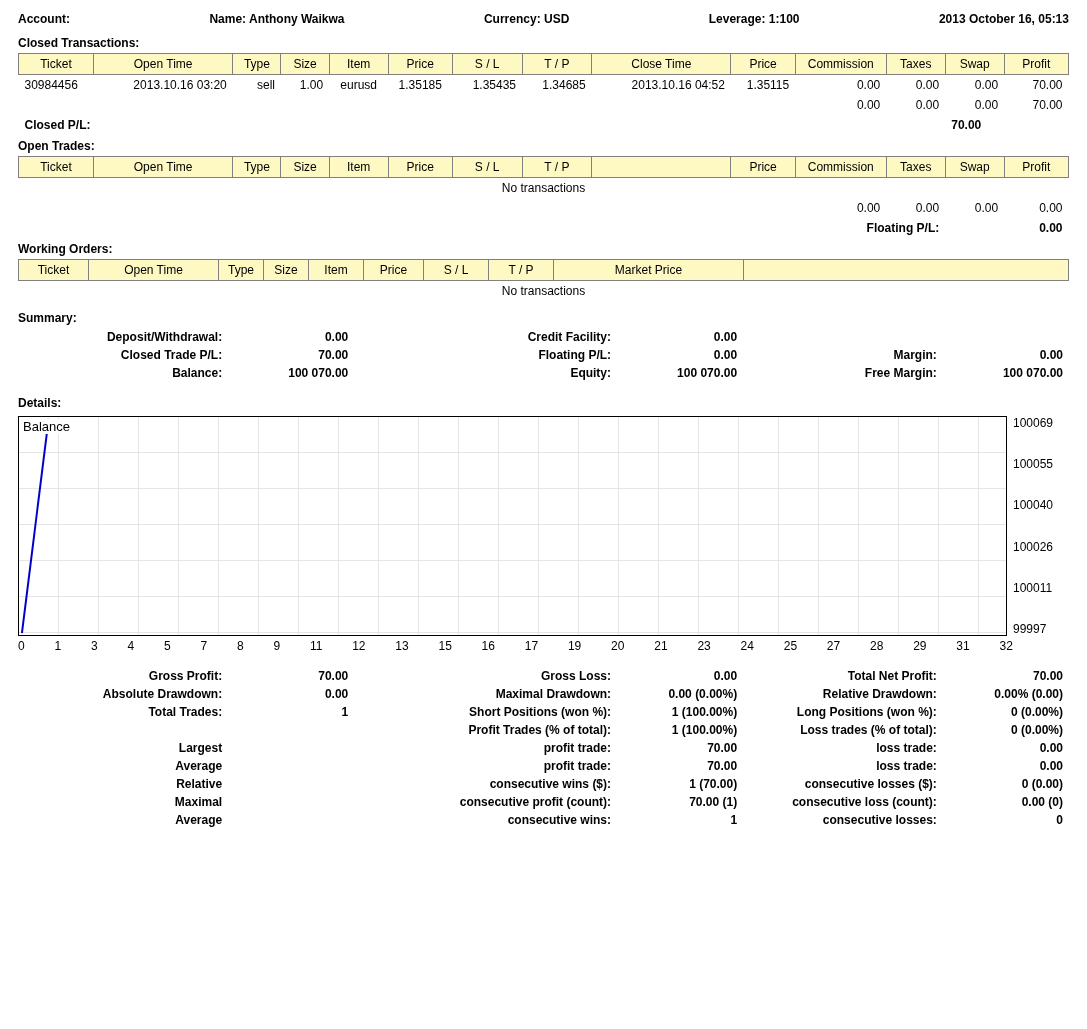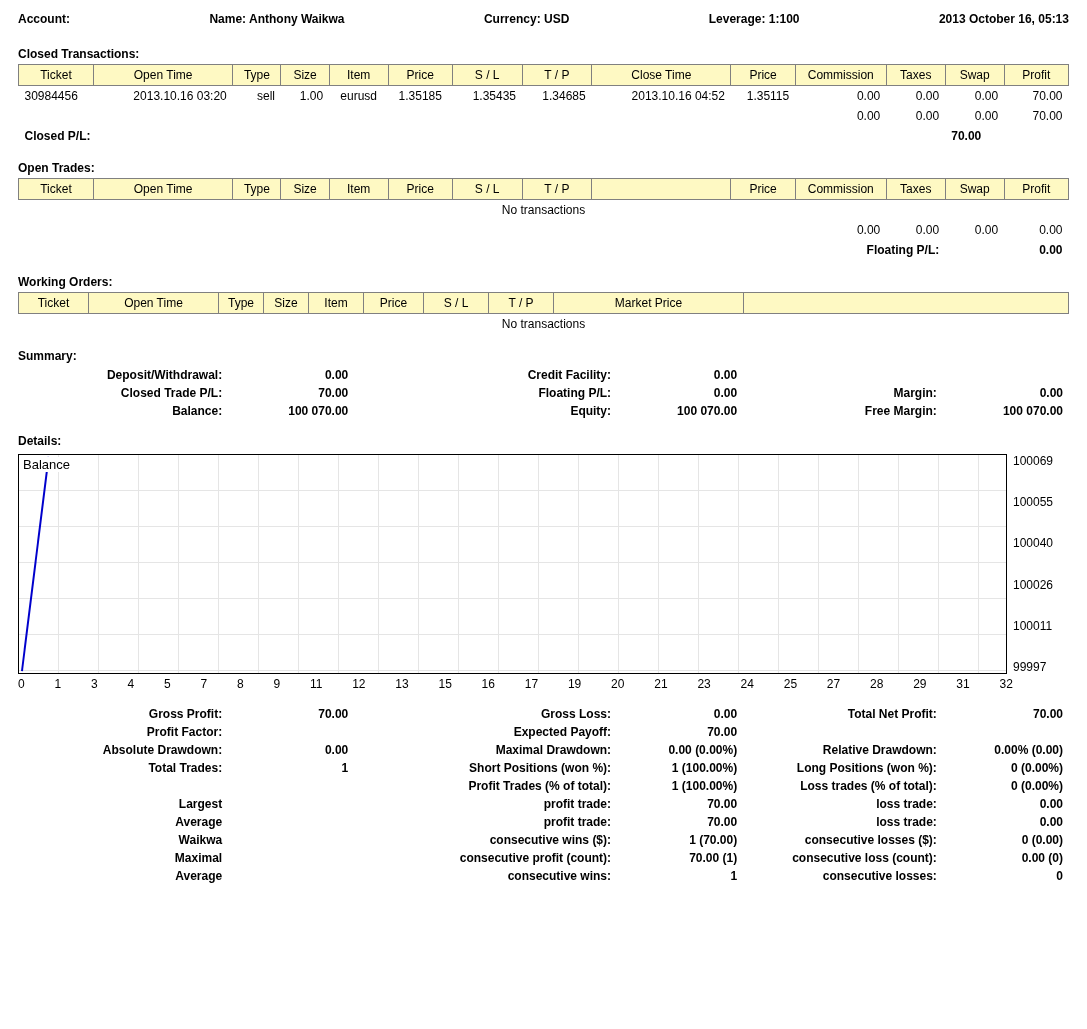--- a/index.html
+++ b/index.html
@@ -12,21 +12,21 @@
   }
   .header-row {
     display: flex;
     justify-content: space-between;
     font-weight: bold;
     padding: 2px 0 6px 0;
   }
   .header-row > div { white-space: nowrap; }
   .section-title {
     font-weight: bold;
-    margin: 15px 0 3px 0;
+    margin: 4px 0 3px 0;
   }
   table.grid {
     width: 100%;
     border-collapse: collapse;
     table-layout: fixed;
   }
   table.grid th {
     background: #fef9c3;
     border: 1px solid #808080;
     font-weight: normal;
@@ -401,28 +401,20 @@
   <tbody>
       <tr>
     <td class="lbl">Gross Profit:</td>
     <td class="val">70.00</td>
     <td class="lbl">Gross Loss:</td>
     <td class="val">0.00</td>
     <td class="lbl">Total Net Profit:</td>
     <td class="val">70.00</td>
   </tr>
   <tr>
-    <td class="lbl">Profit Factor:</td>
-    <td class="val"></td>
-    <td class="lbl">Expected Payoff:</td>
-    <td class="val">70.00</td>
-    <td></td>
-        <td></td>
-  </tr>
-  <tr>
     <td class="lbl">Absolute Drawdown:</td>
     <td class="val">0.00</td>
     <td class="lbl">Maximal Drawdown:</td>
     <td class="val">0.00 (0.00%)</td>
     <td class="lbl">Relative Drawdown:</td>
     <td class="val">0.00% (0.00)</td>
   </tr>
   <tr class="gap-row">
     <td class="lbl">Total Trades:</td>
     <td class="val">1</td>
@@ -449,21 +441,21 @@
   </tr>
   <tr>
     <td class="lbl">Average</td>
     <td></td>
     <td class="lbl">profit trade:</td>
     <td class="val">70.00</td>
     <td class="lbl">loss trade:</td>
     <td class="val">0.00</td>
   </tr>
   <tr>
-    <td class="lbl">Waikwa</td>
+    <td class="lbl">Relative</td>
     <td></td>
     <td class="lbl">consecutive wins ($):</td>
     <td class="val">1 (70.00)</td>
     <td class="lbl">consecutive losses ($):</td>
     <td class="val">0 (0.00)</td>
   </tr>
   <tr>
     <td class="lbl">Maximal</td>
     <td></td>
     <td class="lbl">consecutive profit (count):</td>

